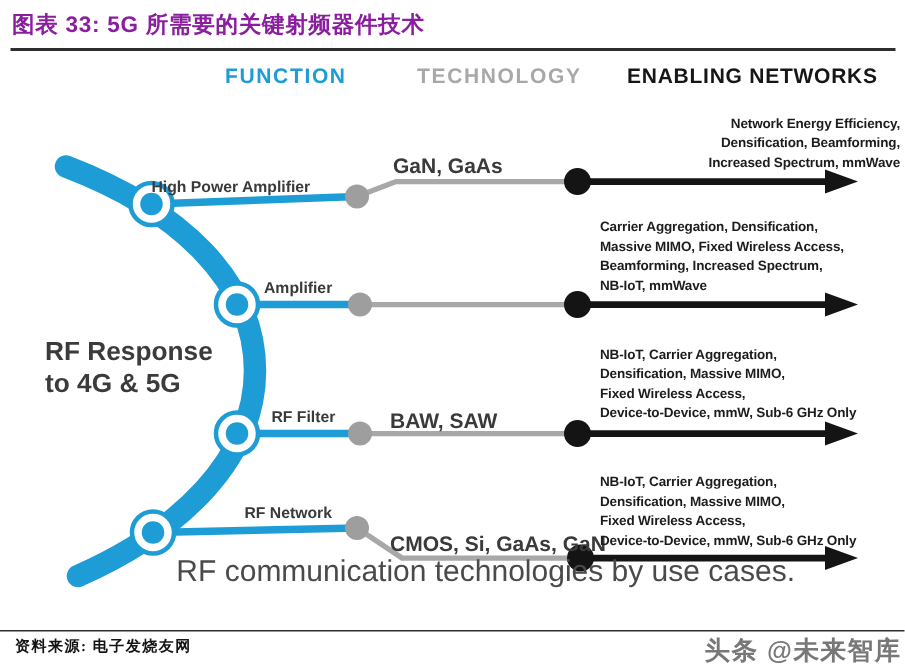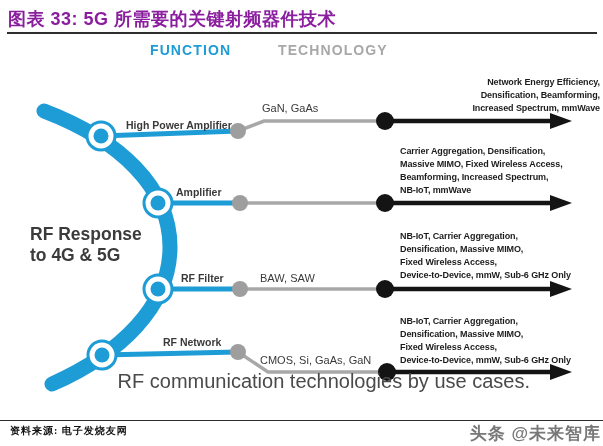--- a/index.html
+++ b/index.html
@@ -1,21 +1,21 @@
 <!DOCTYPE html>
 <html style="--blue: #1E9CD6; --purple: #8A1E9E; --dark: #141414; --gray: #A8A8A8;"><head>
 <meta charset="utf-8">
 <style>
   html,body{margin:0;padding:0;}
   body{width:603px;height:446px;background:#fff;position:relative;
        font-family:"Liberation Sans",sans-serif;overflow:hidden;}
   .abs{position:absolute;}
   .page{position:absolute;inset:0;background:#fff;}
 
-  .title{left:8px;top:7px;font-size:18px;font-weight:bold;color:var(--purple);letter-spacing:.5px;}
+  .title{left:8px;top:7px;font-size:15px;font-weight:bold;color:var(--purple);letter-spacing:.5px;}
   .rule-top{left:7px;top:32px;width:590px;border-top:2px solid #2e2e2e;height:0;}
 
   .colhead{top:42px;font-size:14px;font-weight:bold;letter-spacing:1.1px;white-space:nowrap;padding-left:27px;}
   .func-head{left:123px;color:var(--blue);}
   .tech-head{left:251px;color:#A8A8A8;}
   .enab-head{left:391px;color:#161616;letter-spacing:.5px;}
 
   svg.diagram{position:absolute;left:0;top:0;}
   .arc{fill:none;stroke:var(--blue);stroke-width:15;stroke-linecap:round;}
   .bluelink{stroke:var(--blue);stroke-width:5;fill:none;}
@@ -23,41 +23,42 @@
   .graydot{fill:#9E9E9E;}
   .node-outer{fill:#fff;stroke:var(--blue);stroke-width:3;}
   .node-inner{fill:var(--blue);}
   .blackline{stroke:var(--dark);stroke-width:4.5;}
   .blackdot{fill:var(--dark);}
   .ahead{fill:var(--dark);}
 
   .hub-label{left:30px;top:224px;font-size:17.5px;font-weight:bold;color:#3b3b3b;
              line-height:21px;white-space:pre-line;}
   .fn{font-size:10.5px;font-weight:bold;color:#3a3a3a;white-space:nowrap;}
-  .tech{font-size:11px;font-weight:normal;color:#3a3a3a;white-space:nowrap;}
+  .tech{font-size:14px;font-weight:bold;color:#3a3a3a;white-space:nowrap;}
   .enab{left:400px;width:200px;font-size:9px;font-weight:bold;color:#1c1c1c;
         line-height:13px;white-space:pre-line;letter-spacing:-.1px;}
 
   .caption{left:70px;top:370px;width:460px;text-align:right;font-size:20px;color:#4a4a4a;}
   .rule-bottom{left:0;top:420px;width:603px;border-top:1.5px solid #2e2e2e;height:0;}
   .source{left:10px;top:424px;font-family:"Liberation Serif",serif;font-size:10px;
           font-weight:bold;color:#141414;letter-spacing:1px;}
   .watermark{right:2px;top:422px;font-size:17px;font-weight:bold;color:#787878;letter-spacing:1px;
              text-shadow:1px 1px 0 #ffffff,2px 2px 1px rgba(255,255,255,.85);}
 </style>
 </head>
 <body>
 
 <div class="page">
 
   <div class="abs title">图表 33: 5G 所需要的关键射频器件技术</div>
   <div class="abs rule-top"></div>
 
   <div class="abs colhead func-head">FUNCTION</div>
   <div class="abs colhead tech-head">TECHNOLOGY</div>
+  <div class="abs colhead enab-head">ENABLING NETWORKS</div>
 
   <svg class="diagram" width="603" height="446" viewBox="0 0 603 446">
 
     <path class="arc" d="M 44 111 C 120 140, 170 188, 170 247 C 170 306, 120 354, 52 384"></path>
 
     <line class="bluelink" x1="101" y1="136" x2="238" y2="131"></line>
     <line class="bluelink" x1="158" y1="203" x2="240" y2="203"></line>
     <line class="bluelink" x1="158" y1="289" x2="240" y2="289"></line>
     <line class="bluelink" x1="102" y1="355" x2="238" y2="352"></line>
 
@@ -106,21 +107,21 @@
     <g>
       <line class="blackline" x1="387" y1="372" x2="553" y2="372"></line>
       <circle class="blackdot" cx="387" cy="372" r="9"></circle>
       <polygon class="ahead" points="550,364 572,372 550,380"></polygon>
     </g>
   </svg>
 
   <div class="abs hub-label">RF Response
 to 4G &amp; 5G</div>
 
-  <div class="abs fn" style="left:126px;top:119px;">High Power Amplifier</div>
+  <div class="abs fn" style="left:101px;top:119px;">High Power Amplifier</div>
   <div class="abs fn" style="left:176px;top:186px;">Amplifier</div>
   <div class="abs fn" style="left:181px;top:272px;">RF Filter</div>
   <div class="abs fn" style="left:163px;top:336px;">RF Network</div>
 
   <div class="abs tech" style="left:262px;top:102px;">GaN, GaAs</div>
   <div class="abs tech" style="left:260px;top:272px;">BAW, SAW</div>
   <div class="abs tech" style="left:260px;top:354px;">CMOS, Si, GaAs, GaN</div>
 
   <div class="abs enab" style="top:76px;text-align:right;">Network Energy Efficiency,
 Densification, Beamforming,

